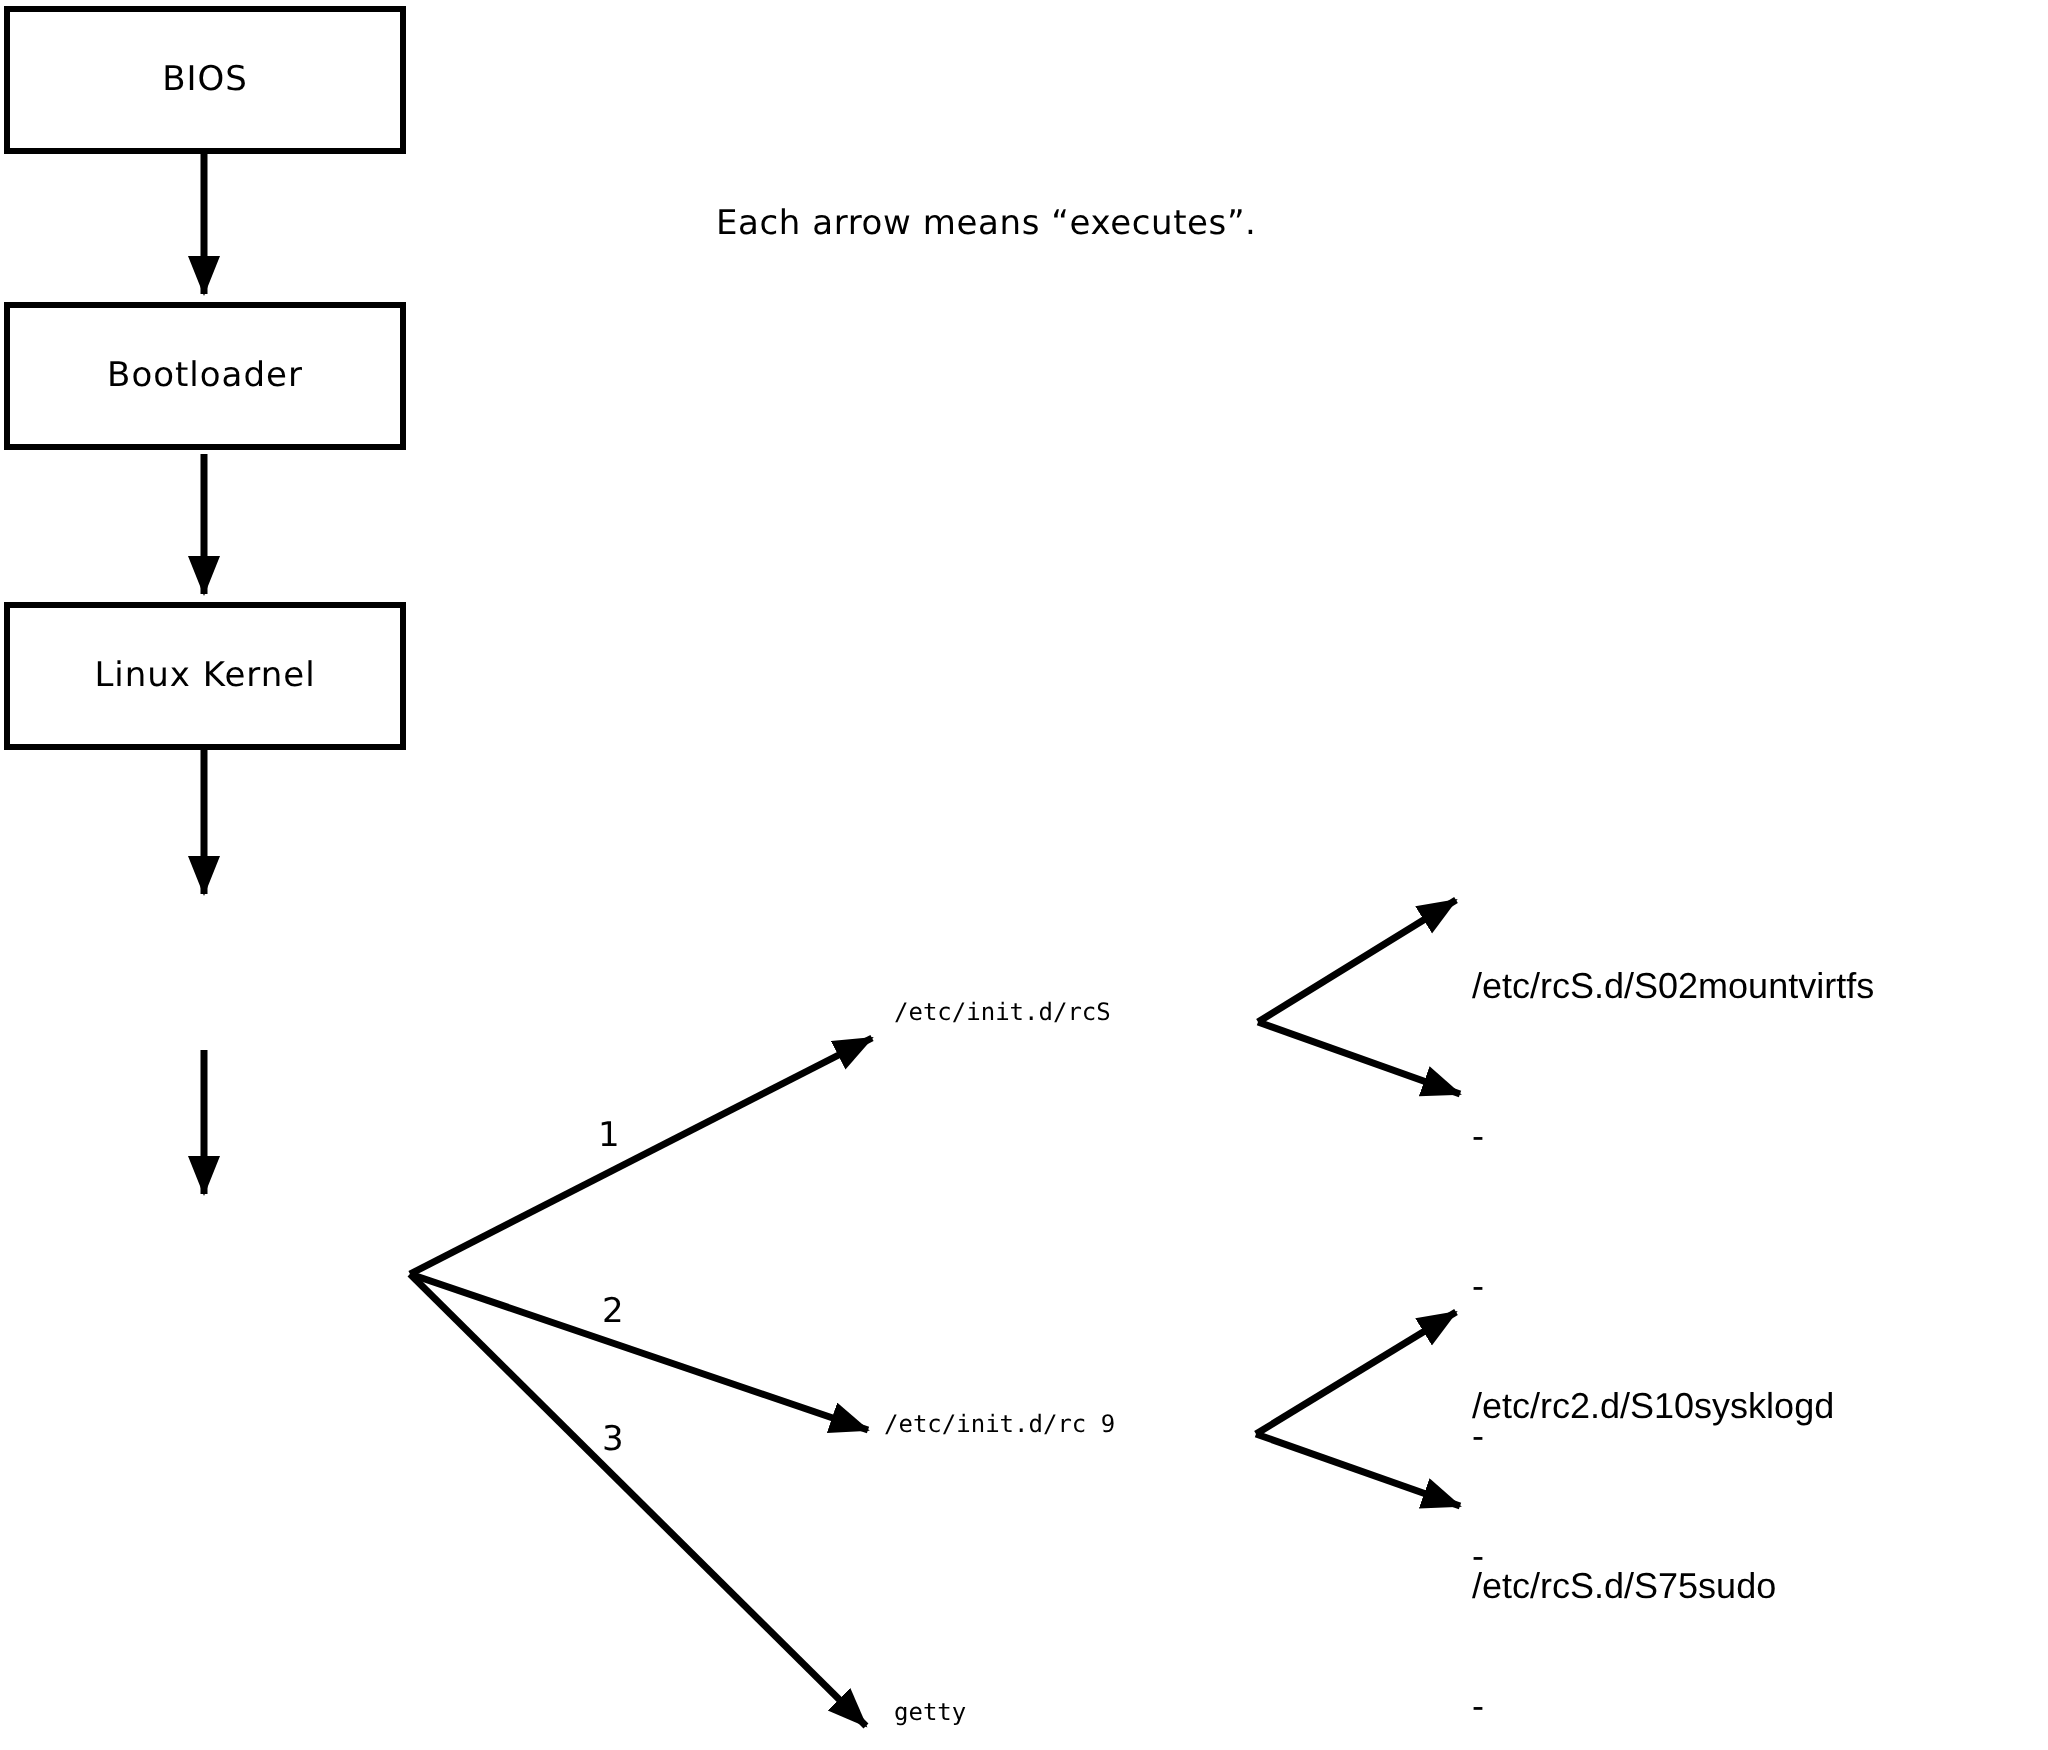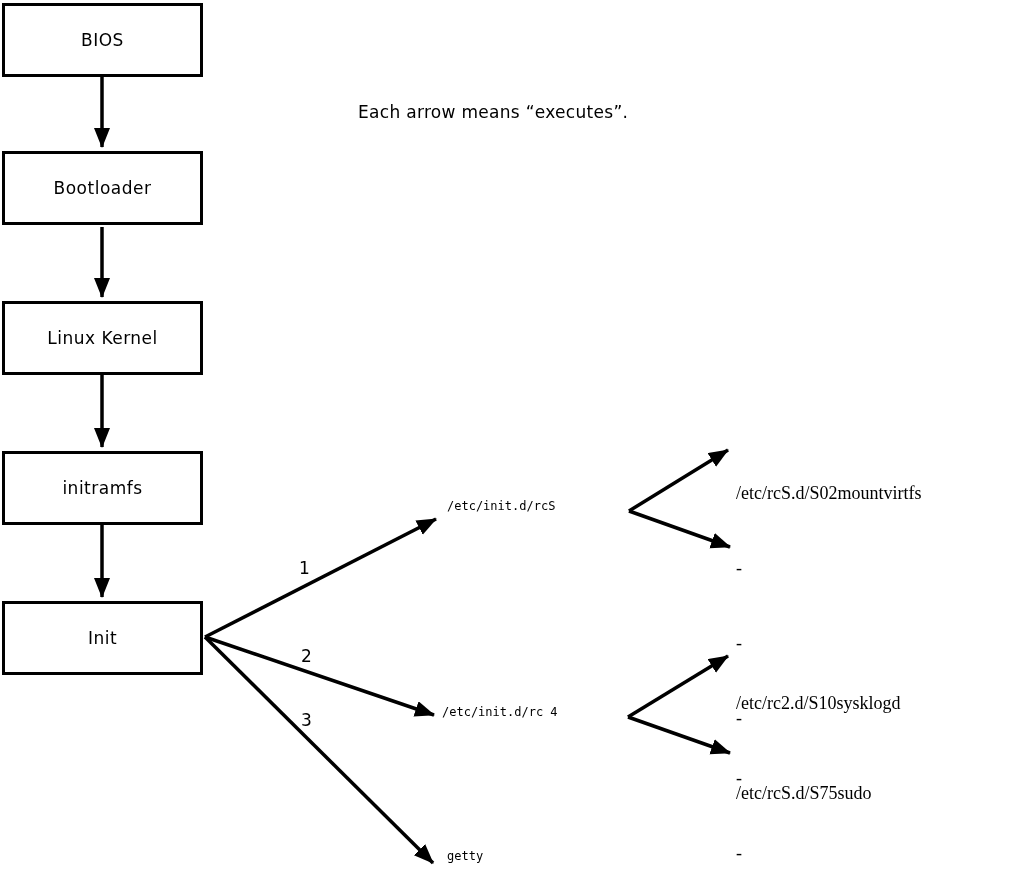--- a/index.html
+++ b/index.html
@@ -52,21 +52,21 @@
     font-size: 17px;
   }
   .mono {
     position: absolute;
     font-family: "DejaVu Sans Mono", "Liberation Mono", monospace;
     font-size: 12px;
     white-space: pre;
   }
   .script-list {
     position: absolute;
-    font-family: Liberation Serif, serif;
+    font-family: Liberation Sans, sans-serif;
     font-size: 18px;
     line-height: 25px;
     white-space: pre;
   }
 </style>
 </head>
 <body>
 
 <div id="canvas">
 
@@ -95,35 +95,29 @@
 
   <div class="node" style="top:3px">
     <span>BIOS</span>
   </div>
   <div class="node" style="top:301px">
     <span>Linux Kernel</span>
   </div>
   <div class="node" style="top:151px">
     <span>Bootloader</span>
   </div>
-  <div class="node" style="top:451px">
-    <span>initramfs</span>
-  </div>
-  <div class="node" style="top:601px">
-    <span>Init</span>
-  </div>
 
   <div class="caption" style="left:358px; top:102px">Each arrow means “executes”.</div>
 
   <div class="branch-num" style="left:299px; top:558px">1</div>
   <div class="branch-num" style="left:301px; top:646px">2</div>
   <div class="branch-num" style="left:301px; top:710px">3</div>
 
   <div class="mono" style="left:447px; top:499px">/etc/init.d/rcS</div>
-  <div class="mono" style="left:442px; top:705px">/etc/init.d/rc 4</div>
+  <div class="mono" style="left:442px; top:705px">/etc/init.d/rc 9</div>
   <div class="mono" style="left:447px; top:849px">getty</div>
 
   <div class="script-list" style="left:736px; top:431px">
     <div>/etc/rcS.d/S02mountvirtfs</div>
     <div>-</div>
     <div>-</div>
     <div>-</div>
     <div>/etc/rcS.d/S75sudo</div>
   </div>
 

